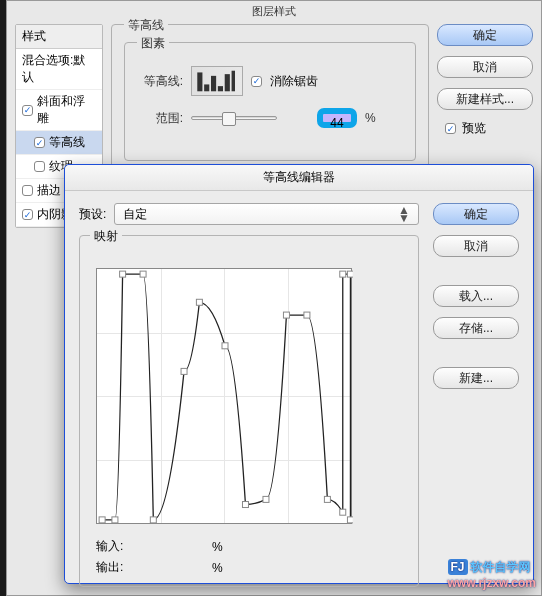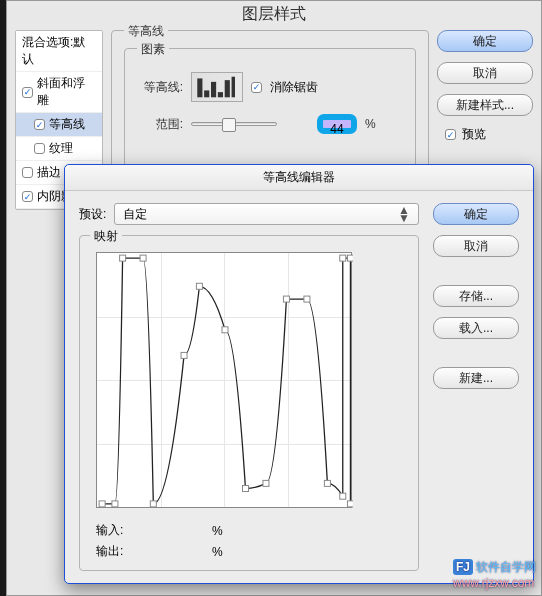--- a/index.html
+++ b/index.html
@@ -1,20 +1,20 @@
 <!DOCTYPE html>
 <html><head>
 <meta charset="utf-8">
 <style>
 * { box-sizing: border-box; margin: 0; padding: 0; font-family: "Microsoft YaHei", "PingFang SC", sans-serif; font-size: 12px; }
 body { background: #1a1a1a; width: 542px; height: 596px; position: relative; overflow: hidden; }
 
 
 .ls-dlg { position: absolute; left: 6px; top: 0; right: 0; bottom: 0; background: #e8e8e8; border: 1px solid #999; }
-.ls-title { text-align: center; padding: 3px 0 5px; color: #333; font-size: 16px; }
+.ls-title { text-align: center; padding: 3px 0 5px; color: #333; font-size: 11px; }
 .ls-body { display: flex; padding: 0 8px 8px; height: calc(100% - 24px); }
 
 .ls-left { width: 88px; flex-shrink: 0; }
 .ls-list { border: 1px solid #b9b9b9; background: #fff; border-radius: 2px; overflow: hidden; }
 .ls-list-hdr { background: #eee; padding: 3px 6px; border-bottom: 1px solid #ccc; }
 .ls-list-item { padding: 3px 6px; border-bottom: 1px solid #eee; background: #fff; display: flex; align-items: center; gap: 4px; }
 .ls-list-item.sel { background: #c9d8ef; }
 .ls-check { width: 11px; height: 11px; border: 1px solid #888; border-radius: 3px; background: #fff; display: inline-flex; align-items: center; justify-content: center; font-size: 9px; color: #1565d8; }
 .ls-check.off { color: transparent; }
 
@@ -37,43 +37,44 @@
 .ls-preview { display: flex; align-items: center; gap: 6px; padding-left: 8px; }
 
 
 .ce-dlg { position: absolute; left: 64px; top: 164px; width: 470px; height: 420px; background: #ececec; border: 1px solid #1d4ed8; border-radius: 5px; box-shadow: 0 6px 18px rgba(0,0,0,.45); }
 .ce-title { text-align: center; padding: 4px 0; border-bottom: 1px solid #c8c8c8; background: linear-gradient(#f8f8f8,#e8e8e8); border-radius: 5px 5px 0 0; font-size: 12px; }
 .ce-body { padding: 12px 14px; display: flex; gap: 14px; height: calc(100% - 26px); }
 .ce-left { flex: 1; display: flex; flex-direction: column; }
 .ce-preset-row { display: flex; align-items: center; gap: 8px; margin-bottom: 10px; }
 .ce-select { flex: 1; height: 22px; border: 1px solid #a6a6a6; border-radius: 3px; background: linear-gradient(#fff,#f2f2f2); display: flex; align-items: center; justify-content: space-between; padding: 0 8px; }
 .ce-select-arrows { font-size: 9px; line-height: 8px; color: #555; display: flex; flex-direction: column; }
-.ce-map { border: 1px solid #b4b4b4; border-radius: 4px; padding: 12px 12px 10px; position: relative; flex: 1; }
+.ce-map { border: 1px solid #b4b4b4; border-radius: 4px; padding: 28px 12px 10px; position: relative; flex: 1; }
 .ce-map-legend { position: absolute; top: -8px; left: 10px; background: #ececec; padding: 0 4px; }
 .ce-graph { width: 256px; height: 256px; background: #fff; border: 1px solid #888; position: relative; margin: 4px 0 10px 4px; }
 .ce-graph::before, .ce-graph::after { content: ""; position: absolute; background: #e3e3e3; }
 .ce-grid-v, .ce-grid-h { position: absolute; background: #e6e6e6; }
 .ce-grid-v { width: 1px; height: 100%; top: 0; }
 .ce-grid-h { height: 1px; width: 100%; left: 0; }
 .ce-io-row { display: flex; align-items: center; gap: 18px; padding: 4px 0 0 4px; }
 .ce-io-lbl { width: 40px; }
 .ce-io-val { width: 40px; }
 .ce-right { width: 86px; display: flex; flex-direction: column; gap: 10px; }
 
-.wm { position: absolute; right: 6px; bottom: 6px; font-size: 11px; color: #5dc6ff; text-shadow: 0 0 2px #005; }
+.wm { position: absolute; right: 6px; bottom: 6px; font-size: 11px; color: #5dc6ff; text-shadow: 0 0 2px #005; font-weight: bold; }
 .wm b { background: #3a81d8; color: #fff; padding: 1px 3px; border-radius: 3px; margin-right: 3px; }
 </style>
 </head>
 <body>
 
 <div class="ls-dlg">
   <div class="ls-title">图层样式</div>
   <div class="ls-body">
     <div class="ls-left">
       <div class="ls-list">
+        <div class="ls-list-hdr">样式</div>
         <div class="ls-list-item">
             <span>混合选项:默认</span>
           </div>
         <div id="style-items">
             <div class="ls-list-item" style="padding-left: 6px;">
               <span class="ls-check">✓</span>
               <span>斜面和浮雕</span>
             </div>
             <div class="ls-list-item sel" style="padding-left: 18px;">
               <span class="ls-check">✓</span>
@@ -197,22 +198,22 @@
           <span class="ce-io-lbl">输出:</span>
           <span class="ce-io-val"></span>
           <span>%</span>
         </div>
       </div>
     </div>
     <div class="ce-right">
       <div class="btn primary">确定</div>
       <div class="btn">取消</div>
       <div style="height:8px"></div>
+      <div class="btn">载入...</div>
       <div class="btn">存储...</div>
-      <div class="btn">载入...</div>
       <div style="height:8px"></div>
       <div class="btn">新建...</div>
     </div>
   </div>
 </div>
 
 <div class="wm">
   <b>FJ</b><span>软件自学网</span><br>
   <span style="color:#fca5a5">www.rjzxw.com</span>
 </div>

